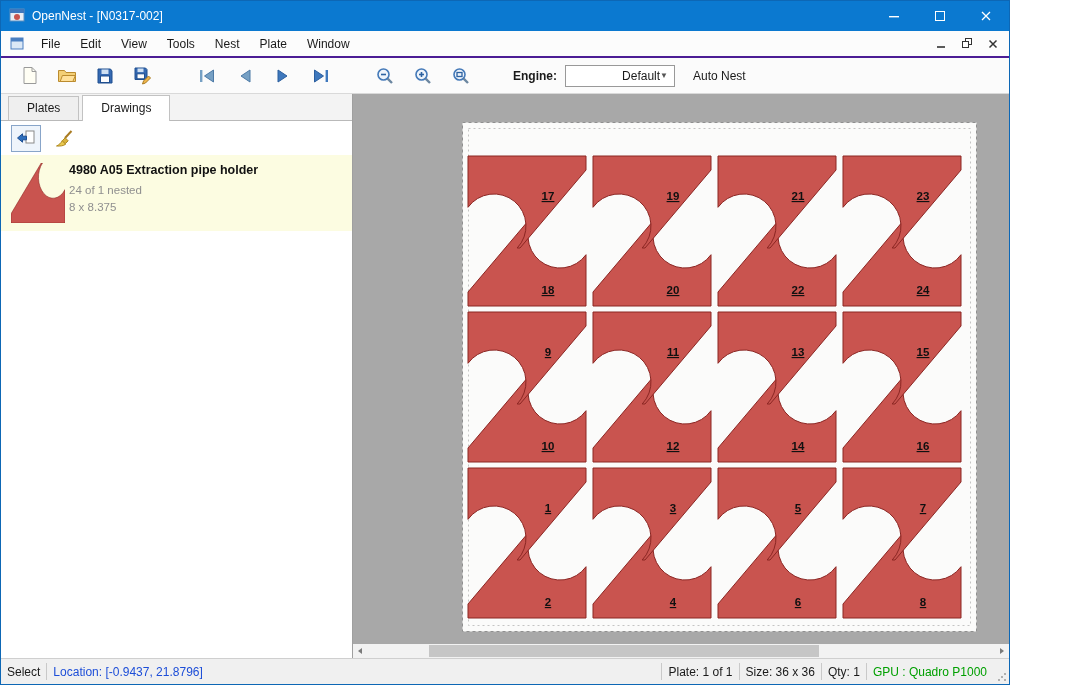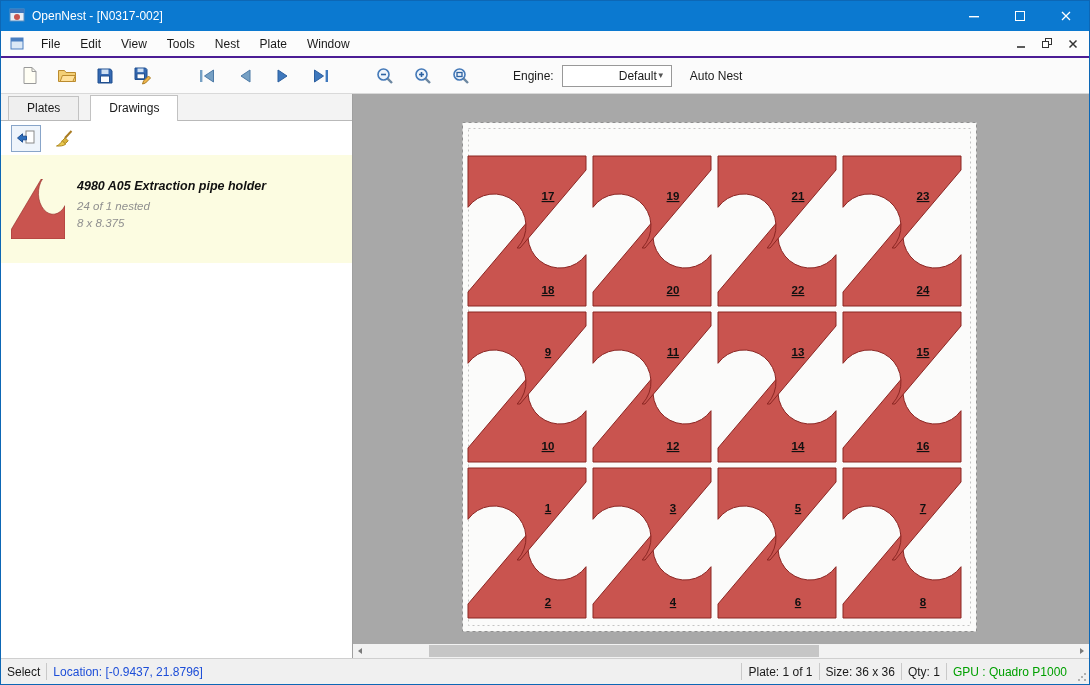--- a/index.html
+++ b/index.html
@@ -1,55 +1,55 @@
 <!DOCTYPE html>
 <html style="--titlebar: #0b79d0; --part-fill: #c9544f; --part-stroke: #8b2623; --gpu-text: #00a000;"><head>
 <meta charset="utf-8">
 <style>
   * { margin:0; padding:0; box-sizing:border-box; }
   html,body { width:1090px; height:685px; overflow:hidden; }
   body { font-family:"Liberation Sans", sans-serif; font-size:12px; color:#1a1a1a; }
-  .window { width:1090px; height:685px; border:1px solid #0d67b5; display:flex; flex-direction:column; background:#fff; overflow:hidden; }
+  .window { width:1010px; height:685px; border:1px solid #0d67b5; display:flex; flex-direction:column; background:#fff; overflow:hidden; }
 
   
   .titlebar { height:30px; flex:0 0 30px; background:var(--titlebar,#0078d7); color:#fff; display:flex; align-items:center; padding-left:8px; }
   .titlebar .title { margin-left:7px; font-size:12px; }
   .caption-buttons { margin-left:auto; display:flex; height:100%; }
   .cap-btn { width:46px; height:100%; display:flex; align-items:center; justify-content:center; background:transparent; border:none; cursor:default; }
 
   
   .menubar { height:27px; flex:0 0 27px; background:#fcfcfc; border-bottom:2px solid #4c1d95; display:flex; align-items:center; padding-left:6px; }
   .mdi-icon { width:20px; display:flex; align-items:center; justify-content:center; margin-right:4px; }
   .menu-item { padding:0 10px; line-height:26px; cursor:default; }
   .mdi-controls { margin-left:auto; display:flex; align-items:center; padding-right:8px; gap:10px; }
   .mdi-btn { width:16px; height:16px; display:flex; align-items:center; justify-content:center; background:transparent; border:none; }
 
   
   .toolbar { height:36px; flex:0 0 36px; background:#fbfbfb; border-bottom:1px solid #d9d9d9; display:flex; align-items:center; padding-left:12px; }
   .tb-btn { width:32px; height:30px; background:transparent; border:none; display:flex; align-items:center; justify-content:center; margin-right:6px; }
   .tb-gap { width:26px; }
-  .engine-label { font-weight:normal; margin:0 8px 0 30px; }
+  .engine-label { font-weight:bold; margin:0 8px 0 30px; }
   .engine-combo { width:110px; height:22px; border:1px solid #999; background:#fff; display:flex; align-items:center; padding:0 6px; }
   .engine-combo .val { flex:1;text-align:right; }
   .engine-combo .caret { font-size:8px; color:#555; }
   .auto-nest { margin-left:18px; }
 
   
   .content { flex:1; display:flex; min-height:0; }
 
   
   .sidebar { width:352px; flex:0 0 352px; background:#fff; border-right:1px solid #9f9f9f; display:flex; flex-direction:column; }
-  .tabbar { height:27px; flex:0 0 27px; background:#f3f3f3; display:flex; align-items:flex-end; padding-left:7px; border-bottom:1px solid #b9b9b9;gap:8px; }
+  .tabbar { height:27px; flex:0 0 27px; background:#f3f3f3; display:flex; align-items:flex-end; padding-left:7px; border-bottom:1px solid #b9b9b9; }
   .tab { padding:0 18px; line-height:23px; height:24px; background:#efefef; border:1px solid #c2c2c2; border-bottom:none; margin-right:3px; cursor:default; }
   .tab.active { background:#fff; height:26px; line-height:25px; margin-bottom:-1px; position:relative; z-index:2; }
   .side-toolbar { height:34px; flex:0 0 34px; display:flex; align-items:center; padding:0 10px; gap:8px; background:#fff; }
   .side-btn { width:30px; height:27px; display:flex; align-items:center; justify-content:center; background:transparent; border:1px solid transparent; }
   .side-btn.boxed { border:1px solid #88a5c9; background:#eef4fb; }
   .drawing-list { flex:1; background:#fff; overflow:hidden; }
-  .list-item { display:flex; padding:24px 10px; gap:12px;font-style:italic; }
+  .list-item { display:flex; padding:8px 10px; gap:4px; }
   .list-item.selected { background:#fcfce1; }
   .item-title { font-weight:bold; font-size:12.5px; color:#111; margin-bottom:5px; }
   .item-sub { color:#8f8f8f; font-size:11.5px; line-height:1.5; }
 
   
   .canvas { flex:1; position:relative; background:#a8a8a8; overflow:hidden; }
   #plate-svg { position:absolute; left:109px; top:28px; }
   .part { fill:var(--part-fill,#c9544f); stroke:var(--part-stroke,#8b2623); stroke-width:1; }
   .part-label { font-family:"Liberation Sans",sans-serif; font-size:11.5px; font-weight:bold; fill:#101010; text-anchor:middle; text-decoration:underline; }
   .hscroll { position:absolute; left:0; right:0; bottom:0; height:14px; background:#f2f2f2; }

